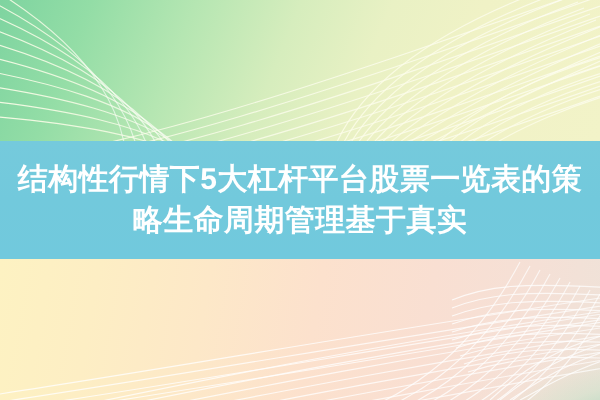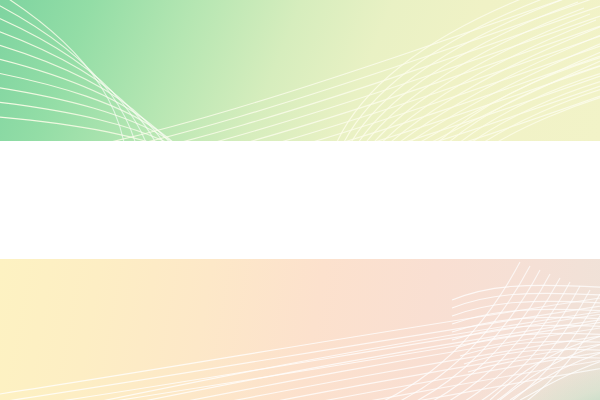--- a/index.html
+++ b/index.html
@@ -229,14 +229,17 @@
       <path d="M 464 364 C 508 350, 552 346, 632 352"></path>
       <path d="M 468 372 C 512 358, 556 354, 634 360"></path>
 
       <path d="M 490 400 C 520 372, 556 344, 640 326"></path>
       <path d="M 500 400 C 530 376, 566 350, 640 334"></path>
       <path d="M 510 400 C 540 380, 576 356, 640 342"></path>
       <path d="M 520 400 C 550 384, 586 362, 640 350"></path>
     </g>
   </svg>
 
+  <div class="zone-band">
+    <div class="headline">结构性行情下5大杠杆平台股票一览表的策略生命周期管理基于真实</div>
+  </div>
 
 </div>
 
 </body></html>

